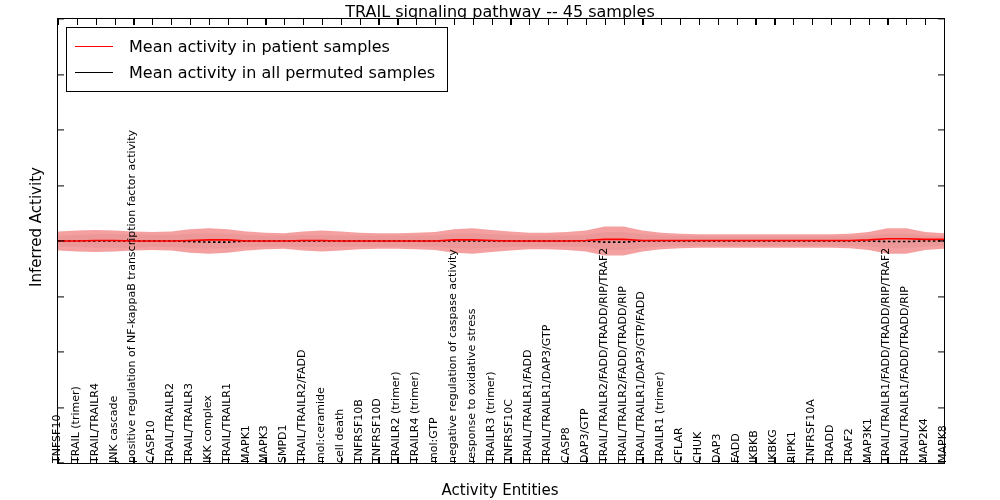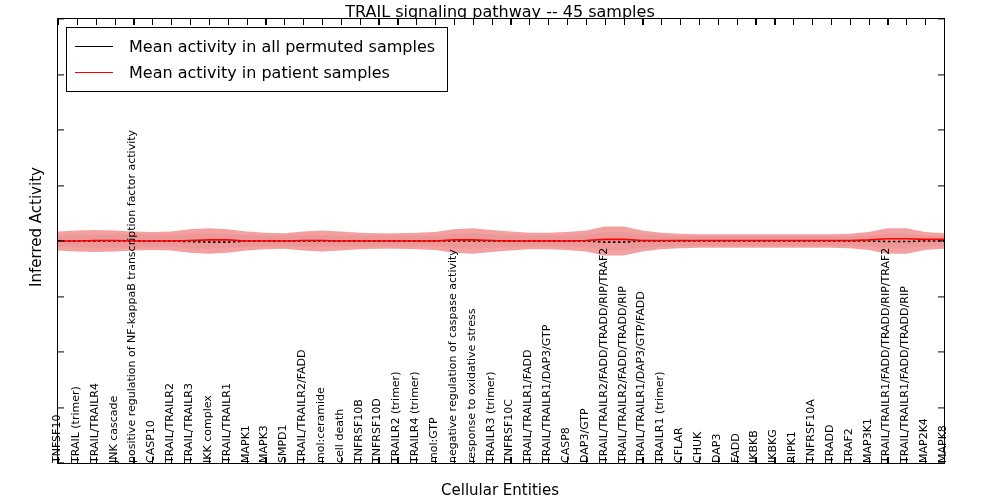--- a/index.html
+++ b/index.html
@@ -273,26 +273,26 @@
       <div class="xtickmark" style="left: 906.298px; top: 19px;"></div>
       <div class="xtext" style="left: 910.298px; top: 452px;">TRAIL/TRAILR1/FADD/TRADD/RIP</div>
       <div class="xtickmark" style="left: 925.149px; top: 457px;"></div>
       <div class="xtickmark" style="left: 925.149px; top: 19px;"></div>
       <div class="xtext" style="left: 929.149px; top: 452px;">MAP2K4</div>
       <div class="xtickmark" style="left: 944px; top: 457px;"></div>
       <div class="xtickmark" style="left: 944px; top: 19px;"></div>
       <div class="xtext" style="left: 948px; top: 452px;">MAPK8</div>
     </div>
 
-  <div class="xlabel">Cellular Entities</div>
+  <div class="xlabel">Activity Entities</div>
 
   <div class="legend">
+    <div class="legend-row">
+      <span class="legend-swatch red"></span>
+      <span class="legend-text">Mean activity in patient samples</span>
+    </div>
     <div class="legend-row">
       <span class="legend-swatch"></span>
       <span class="legend-text">Mean activity in all permuted samples</span>
     </div>
-    <div class="legend-row">
-      <span class="legend-swatch red"></span>
-      <span class="legend-text">Mean activity in patient samples</span>
-    </div>
   </div>
 
 </div>
 
 </body></html>

